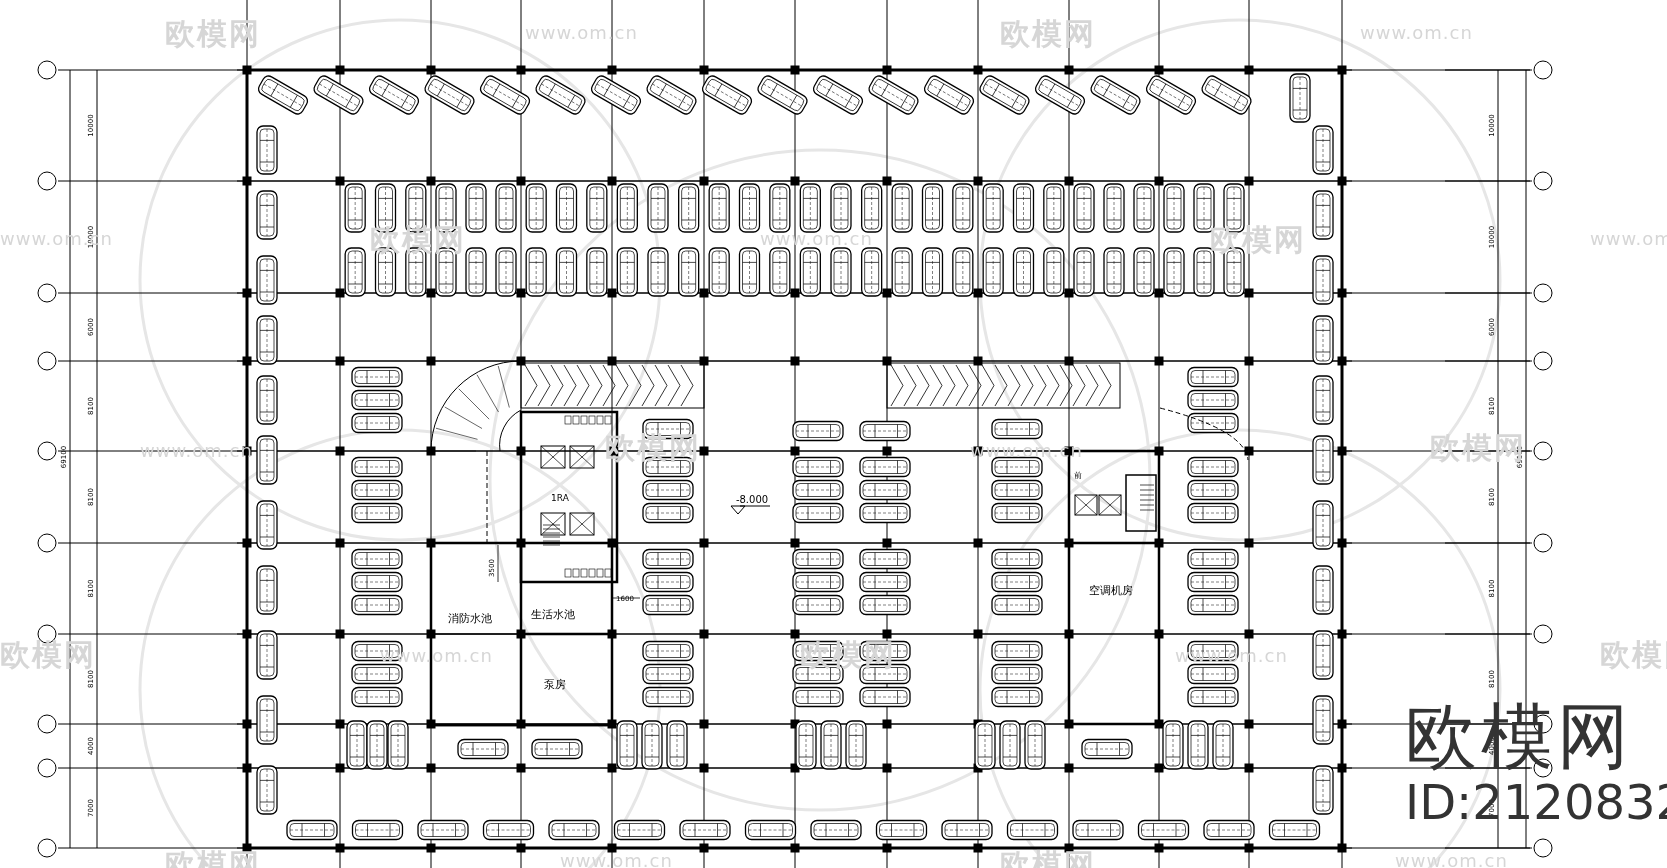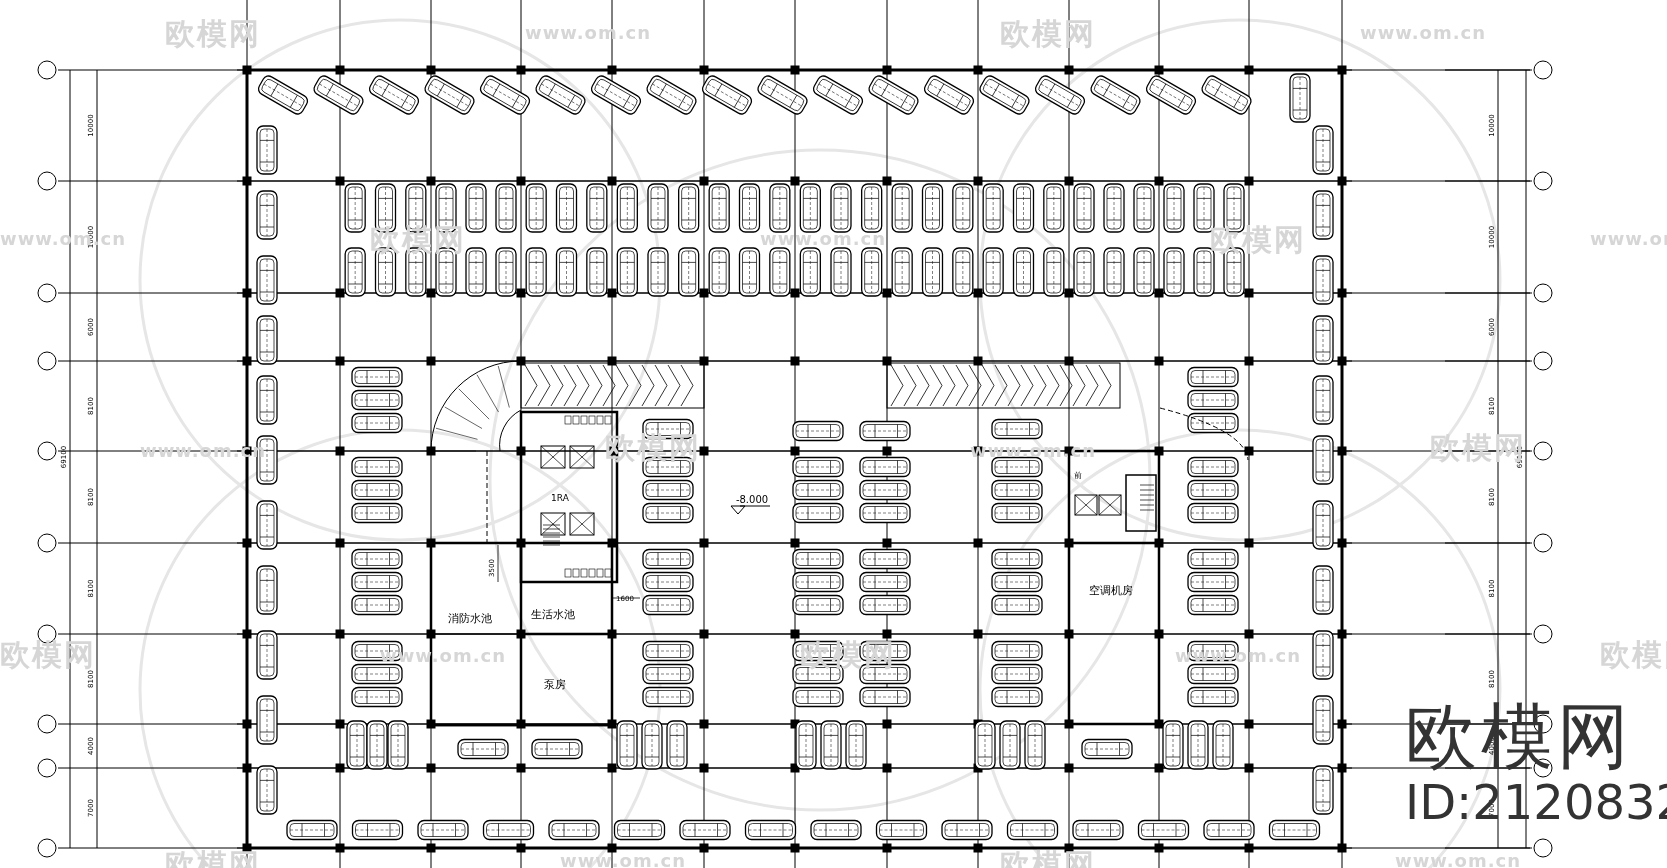--- a/index.html
+++ b/index.html
@@ -1,20 +1,20 @@
 <!DOCTYPE html>
 <html><head>
 <meta charset="utf-8">
 <style>
   html,body{margin:0;padding:0;background:#fff;}
   body{width:1667px;height:868px;position:relative;overflow:hidden;font-family:"DejaVu Sans",sans-serif;}
   #plan{position:absolute;left:0;top:0;}
   .wm{position:absolute;color:#d6d6d6;font-family:"DejaVu Sans",sans-serif;pointer-events:none;white-space:nowrap;}
   .wm-logo{font-size:30px;font-weight:bold;letter-spacing:2px;}
-  .wm-url{font-size:18px;font-weight:bold;letter-spacing:1px;}
+  .wm-url{font-size:18px;font-weight:normal;letter-spacing:1px;}
   .brand{position:absolute;left:1405px;top:700px;color:#333;font-family:"DejaVu Sans",sans-serif;line-height:1;}
   .brand .cn{font-size:72px;font-weight:normal;letter-spacing:4px;}
   .brand .id{font-size:48px;margin-top:6px;}
 </style>
 </head>
 <body>
 
 <svg id="plan" width="1667" height="868" viewBox="0 0 1667 868" xmlns="http://www.w3.org/2000/svg">
     <g>
       <circle cx="400" cy="280" r="260" fill="none" stroke="#e6e6e6" stroke-width="3"></circle>

